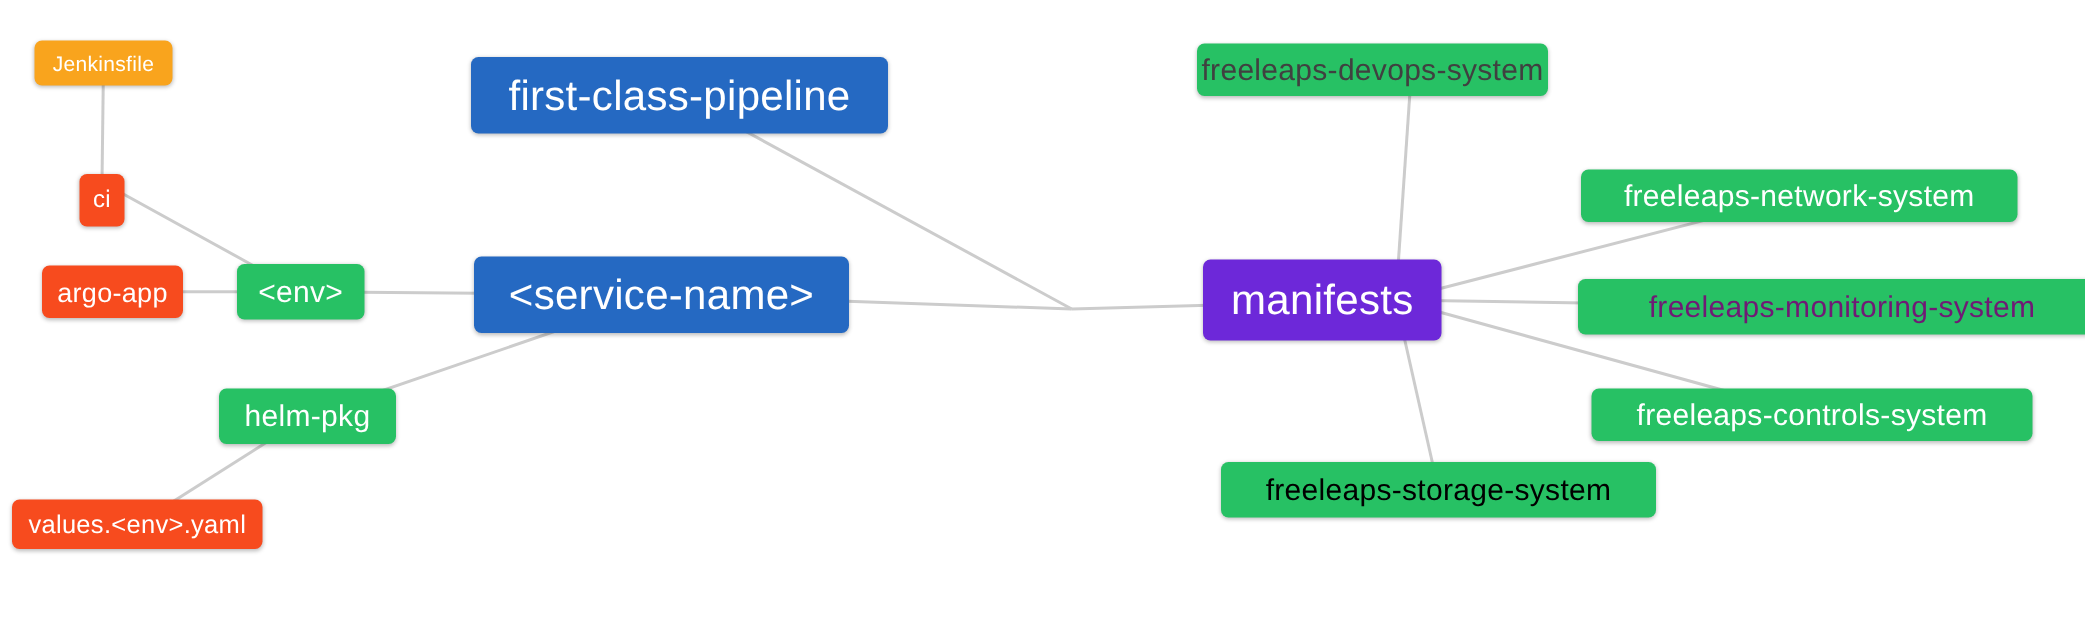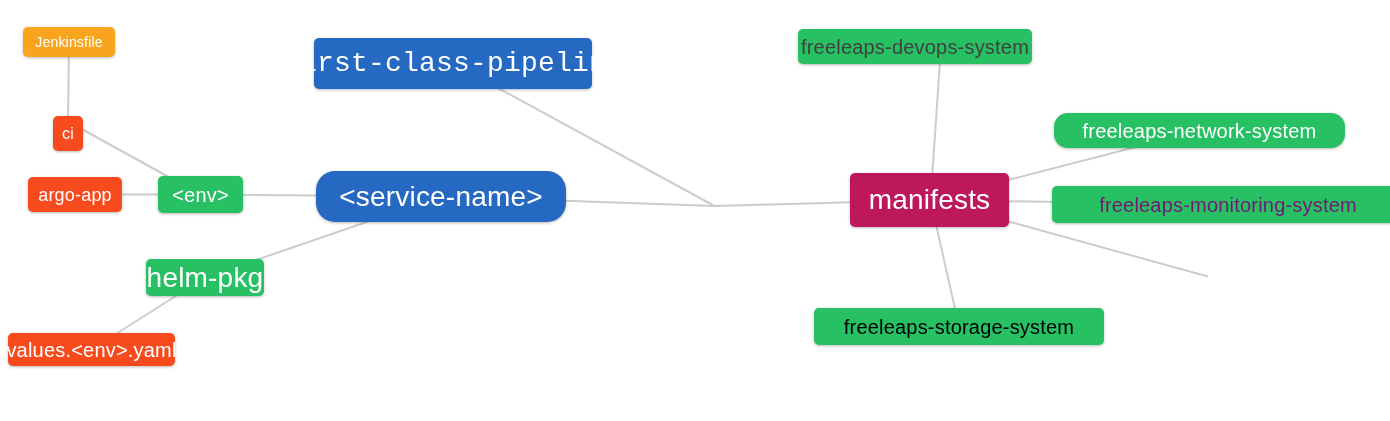--- a/index.html
+++ b/index.html
@@ -63,23 +63,24 @@
       <line x1="930.5" y1="200" x2="1199.5" y2="130.5" stroke="#cccccc" stroke-width="2"></line>
       <line x1="930.5" y1="200" x2="1211" y2="204.5" stroke="#cccccc" stroke-width="2"></line>
       <line x1="930.5" y1="200" x2="1208" y2="276.5" stroke="#cccccc" stroke-width="2"></line>
       <line x1="930.5" y1="200" x2="959" y2="326.5" stroke="#cccccc" stroke-width="2"></line>
     </svg>
   <div id="nodes">
       <div class="node" style="left: 23px; top: 27px; width: 92px; height: 30px; font-size: 14px; background: rgb(249, 164, 29); color: rgb(255, 255, 255);">Jenkinsfile</div>
       <div class="node" style="left: 53px; top: 116px; width: 30px; height: 35px; font-size: 16px; background: rgb(247, 75, 30); color: rgb(255, 255, 255);">ci</div>
       <div class="node" style="left: 28px; top: 177px; width: 94px; height: 35px; font-size: 18px; background: rgb(247, 75, 30); color: rgb(255, 255, 255);">argo-app</div>
       <div class="node" style="left: 158px; top: 176px; width: 85px; height: 37px; font-size: 20px; background: rgb(39, 193, 100); color: rgb(255, 255, 255);">&lt;env&gt;</div>
-      <div class="node" style="left: 146px; top: 259px; width: 118px; height: 37px; font-size: 28px; background: rgb(39, 193, 100); color: rgb(255, 255, 255);">helm-pkg</div>
-      <div class="node" style="left: 8px; top: 333px; width: 167px; height: 33px; font-size: 20px; background: rgb(247, 75, 30); color: rgb(255, 255, 255);">values.&lt;env&gt;.yaml</div>
-      <div class="node" style="left: 316px; top: 171px; width: 250px; height: 51px; font-size: 28px; background: rgb(37, 105, 194); color: rgb(255, 255, 255); border-radius: 19px;">&lt;service-name&gt;</div>
-      <div class="node" style="left: 314px; top: 38px; width: 278px; height: 51px; font-size: 28px; background: rgb(37, 105, 194); color: rgb(255, 255, 255); font-family: Liberation Mono, monospace;">first-class-pipeline</div>
-      <div class="node" style="left: 850px; top: 173px; width: 159px; height: 54px; font-size: 28px; background: #be185d; color: rgb(255, 255, 255);">manifests</div>
+      <div class="node" style="left: 146px; top: 259px; width: 118px; height: 37px; font-size: 20px; background: rgb(39, 193, 100); color: rgb(255, 255, 255);">helm-pkg</div>
+      <div class="node" style="left: 8px; top: 333px; width: 167px; height: 33px; font-size: 17px; background: rgb(247, 75, 30); color: rgb(255, 255, 255);">values.&lt;env&gt;.yaml</div>
+      <div class="node" style="left: 316px; top: 171px; width: 250px; height: 51px; font-size: 28px; background: rgb(37, 105, 194); color: rgb(255, 255, 255);">&lt;service-name&gt;</div>
+      <div class="node" style="left: 314px; top: 38px; width: 278px; height: 51px; font-size: 28px; background: rgb(37, 105, 194); color: rgb(255, 255, 255);">first-class-pipeline</div>
+      <div class="node" style="left: 802px; top: 173px; width: 159px; height: 54px; font-size: 28px; background: #6d28d9; color: rgb(255, 255, 255);">manifests</div>
       <div class="node" style="left: 798px; top: 29px; width: 234px; height: 35px; font-size: 20px; background: rgb(39, 193, 100); color: #404040;">freeleaps-devops-system</div>
-      <div class="node" style="left: 1054px; top: 113px; width: 291px; height: 35px; font-size: 20px; background: rgb(39, 193, 100); color: rgb(255, 255, 255); border-radius: 14px;">freeleaps-network-system</div>
+      <div class="node" style="left: 1054px; top: 113px; width: 291px; height: 35px; font-size: 20px; background: rgb(39, 193, 100); color: rgb(255, 255, 255);">freeleaps-network-system</div>
       <div class="node" style="left: 1052px; top: 186px; width: 352px; height: 37px; font-size: 20px; background: rgb(39, 193, 100); color: #701a75;">freeleaps-monitoring-system</div>
+      <div class="node" style="left: 1061px; top: 259px; width: 294px; height: 35px; font-size: 20px; background: rgb(39, 193, 100); color: rgb(255, 255, 255);">freeleaps-controls-system</div>
       <div class="node" style="left: 814px; top: 308px; width: 290px; height: 37px; font-size: 20px; background: rgb(39, 193, 100); color: #000000; text-align: right;">freeleaps-storage-system</div>
     </div>
 </div>
 
 </body></html>

